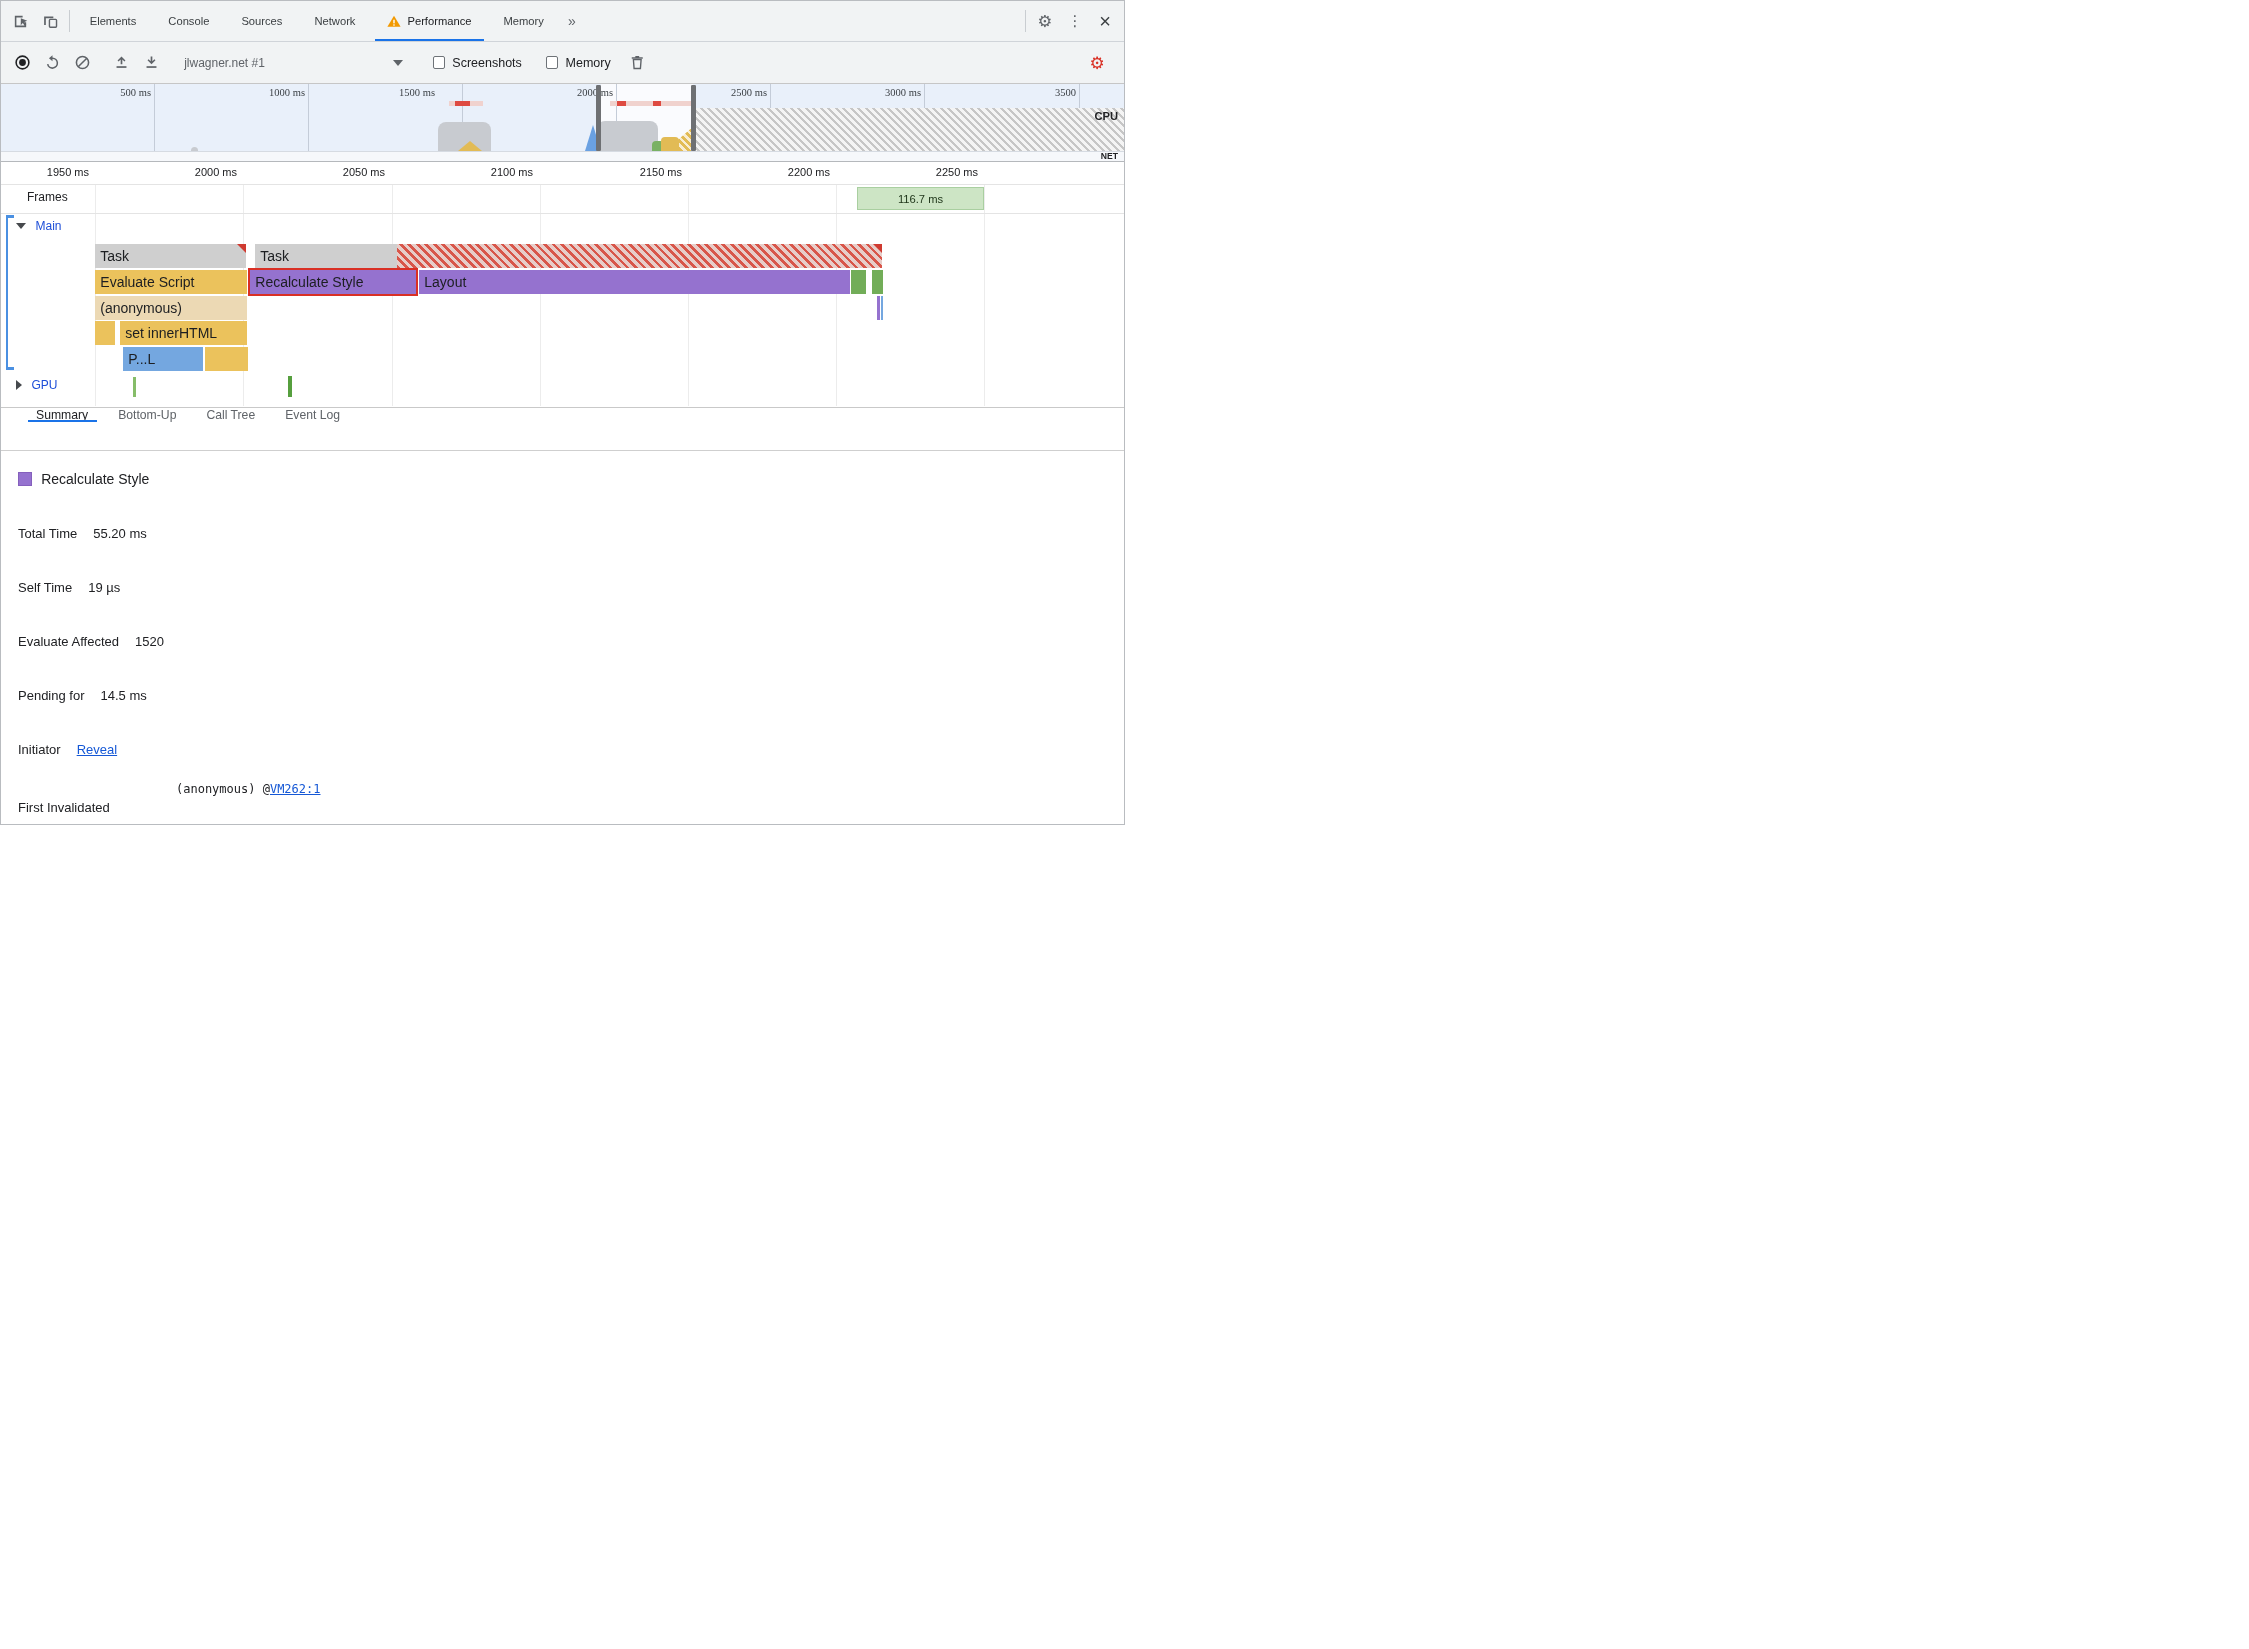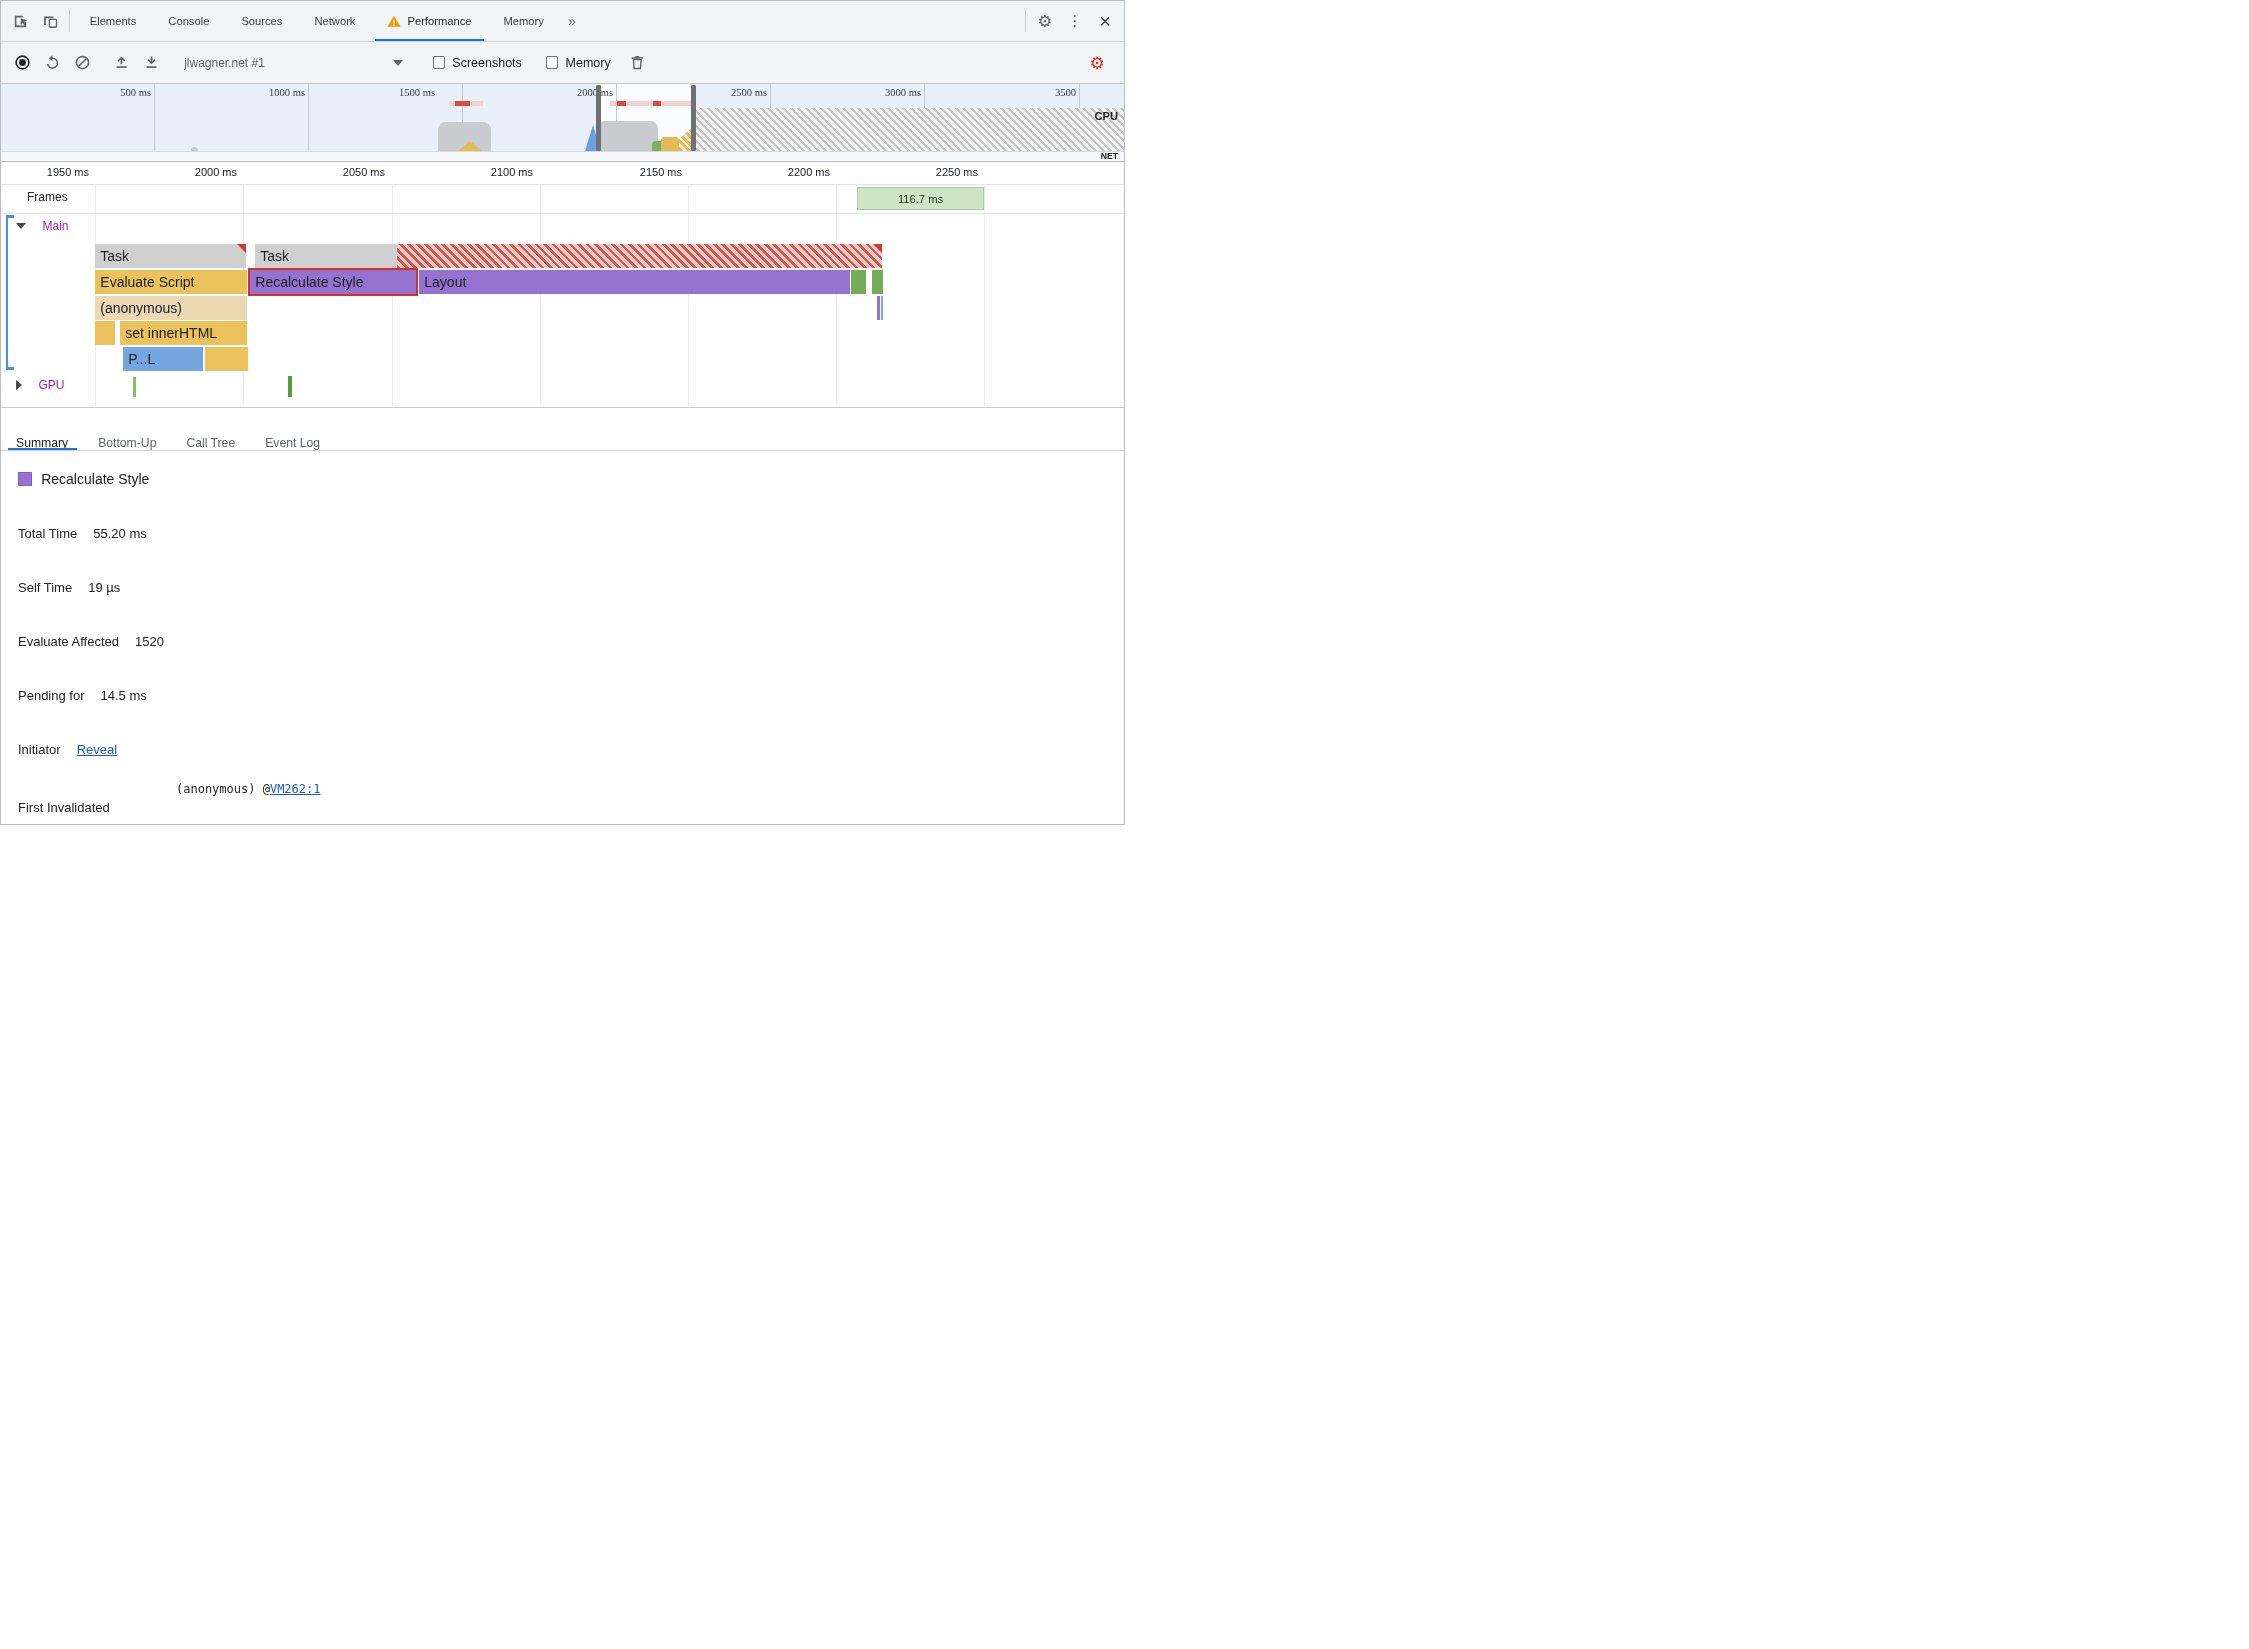--- a/index.html
+++ b/index.html
@@ -66,43 +66,43 @@
   .d-rlabel { position:absolute; top:4px; width:66px; text-align:right; font-size:11px; color:#202124; }
   .ruler-sep { position:absolute; top:22px; left:0; right:0; height:0.7px; background:#e4e4e4; }
   .frames-sep { position:absolute; top:51px; left:0; right:0; height:0.7px; background:#e4e4e4; }
   .frames-label { position:absolute; left:26px; top:28px; font-size:12px; color:#202124; }
   .frame-badge { position:absolute; left:856px; top:25px; width:127px; height:23px;
                  background:#cde5c5; border:0.7px solid #a9cfa0; display:flex; align-items:center; justify-content:center;
                  font-size:11.2px; color:#1c3317; z-index:2; }
   .main-bracket { position:absolute; left:4.6px; top:53px; width:2.6px; height:155px; background:#4a90e2; }
   .main-bracket::before, .main-bracket::after { content:""; position:absolute; left:0; width:8.6px; height:2.6px; background:#4a90e2; }
   .main-bracket::before { top:0; } .main-bracket::after { bottom:0; }
-  .track-header { position:absolute; display:flex; align-items:center; gap:17px; font-size:12px; color:#a21caf; cursor:pointer;text-align:right; }
+  .track-header { position:absolute; display:flex; align-items:center; gap:10px; font-size:12px; color:#1d4ed8; cursor:pointer;text-align:right; }
   .tri-down { width:0; height:0; border-left:5.3px solid transparent; border-right:5.3px solid transparent; border-top:6.6px solid #46494d; }
   .tri-right { width:0; height:0; border-top:5.3px solid transparent; border-bottom:5.3px solid transparent; border-left:6.6px solid #46494d; }
   .bar { position:absolute; height:24px; display:flex; align-items:center; padding:0 5.3px;
          font-size:14px; color:#1c1e21; white-space:nowrap; overflow:hidden; z-index:1; cursor:pointer; }
   .bar span { position:relative; z-index:2; }
   .gray-bar { background:#cfcfcf; }
   .yellow-bar { background:#ebc25c; }
   .purple-bar { background:#9572cf; }
   .tan-bar { background:#ecd9b4; }
   .blue-bar { background:#74a7e0; }
   .green-bar { background:#72ad58; }
   .corner::after { content:""; position:absolute; right:0; top:0; z-index:3;
                    border-left:9.2px solid transparent; border-top:9.2px solid #cf3a30; }
   .stripes { position:absolute; top:0; bottom:0; right:0; z-index:1;
              background:repeating-linear-gradient(45deg,#d8564a 0 2.6px,#e7cdc9 2.6px 6px); }
   .recalc { left:247px; top:106px; width:170px; height:28px; background:#9572cf;
             border:2px solid #d93025; z-index:4; }
   .thin-mark { position:absolute; height:24px; z-index:1; }
 
   
-  .bottom-tabs { height:43px; display:flex; align-items:flex-end; background:#fff;
-                 border-bottom:0.7px solid #cfcfcf; padding-left:0; }
+  .bottom-tabs { height:43px; display:flex; align-items:flex-start; background:#fff;
+                 border-bottom:0.7px solid #cfcfcf; padding-left:20px; }
   .btab { display:flex; align-items:center; padding:0 15px; font-size:12.2px; color:#5f6368; position:relative; cursor:pointer; white-space:nowrap; }
   .btab.active { color:#202124; }
   .btab.active::after { content:""; position:absolute; left:6.6px; right:6.6px; bottom:0; height:2px; background:#1a73e8; }
 
   
   .summary { height:375px; padding:12px 0 0 17px; background:#fff; }
   .sum-title { display:flex; align-items:center; gap:9.2px; font-size:14px; color:#202124; margin-top:8px; }
   .swatch { width:14px; height:14px; background:#9572cf; border:0.7px solid #8560bd; }
   .sum-row { display:flex; gap:16px; align-items:baseline; font-size:13px; color:#202124; margin-top:39px; }
   .dlink { color:#1558d6; text-decoration:underline; cursor:pointer; }

